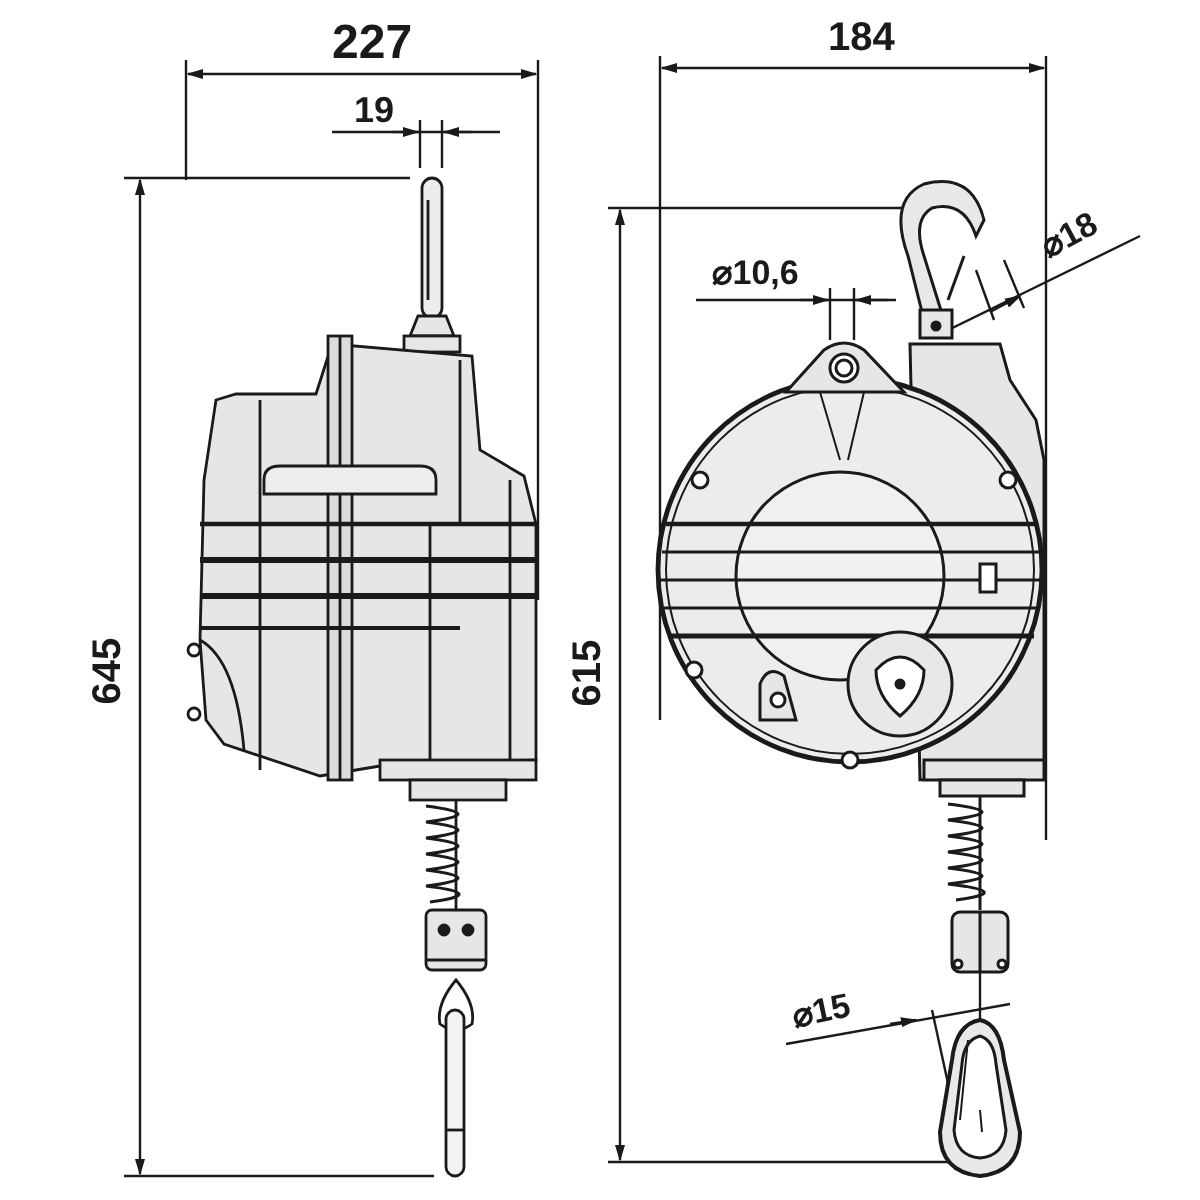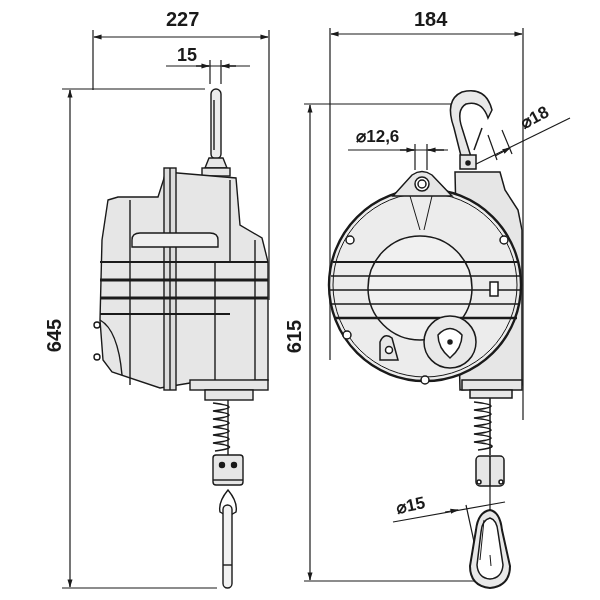--- a/index.html
+++ b/index.html
@@ -160,21 +160,21 @@
     <circle cx="501" cy="482" r="2" fill="#ffffff"></circle>
 
     <line x1="490" y1="486" x2="490" y2="510" stroke-width="1.2"></line>
     <path d="M490,510 Q478,512 476,530 L470,566 Q470,586 490,588 Q510,586 510,566 L502,530 Q500,512 490,510 Z" fill="#e8e8e8" stroke-width="2"></path>
     <path d="M490,518 Q482,520 481,532 L477,565 Q478,578 490,579 Q502,578 503,565 L498,532 Q497,520 490,518 Z" fill="#ffffff"></path>
     <line x1="484" y1="520" x2="480" y2="560" stroke-width="1"></line>
     <line x1="490" y1="555" x2="491" y2="566" stroke-width="1"></line>
   </g>
 </svg>
 
-<div class="lbl" style="left:166px; top:8px; font-size:20px;text-align:right;">227</div>
-<div class="lbl" style="left:177px; top:45px; font-size:18px;">15</div>
+<div class="lbl" style="left:166px; top:8px; font-size:24px;text-align:right;">227</div>
+<div class="lbl" style="left:177px; top:45px; font-size:18px;">19</div>
 <div class="lbl lbl-v" style="left:38px; top:324px; font-size:20px;">645</div>
 
 <div class="lbl" style="left:414px; top:8px; font-size:20px;">184</div>
-<div class="lbl" style="left:356px; top:126px; font-size:17px;">⌀12,6</div>
+<div class="lbl" style="left:356px; top:126px; font-size:17px;">⌀10,6</div>
 <div class="lbl" style="left:520px; top:107px; font-size:17px; transform:rotate(-28deg);">⌀18</div>
 <div class="lbl" style="left:396px; top:495px; font-size:17px; transform:rotate(-12deg);">⌀15</div>
 <div class="lbl lbl-v" style="left:278px; top:325px; font-size:20px;">615</div>
 
 </body></html>

